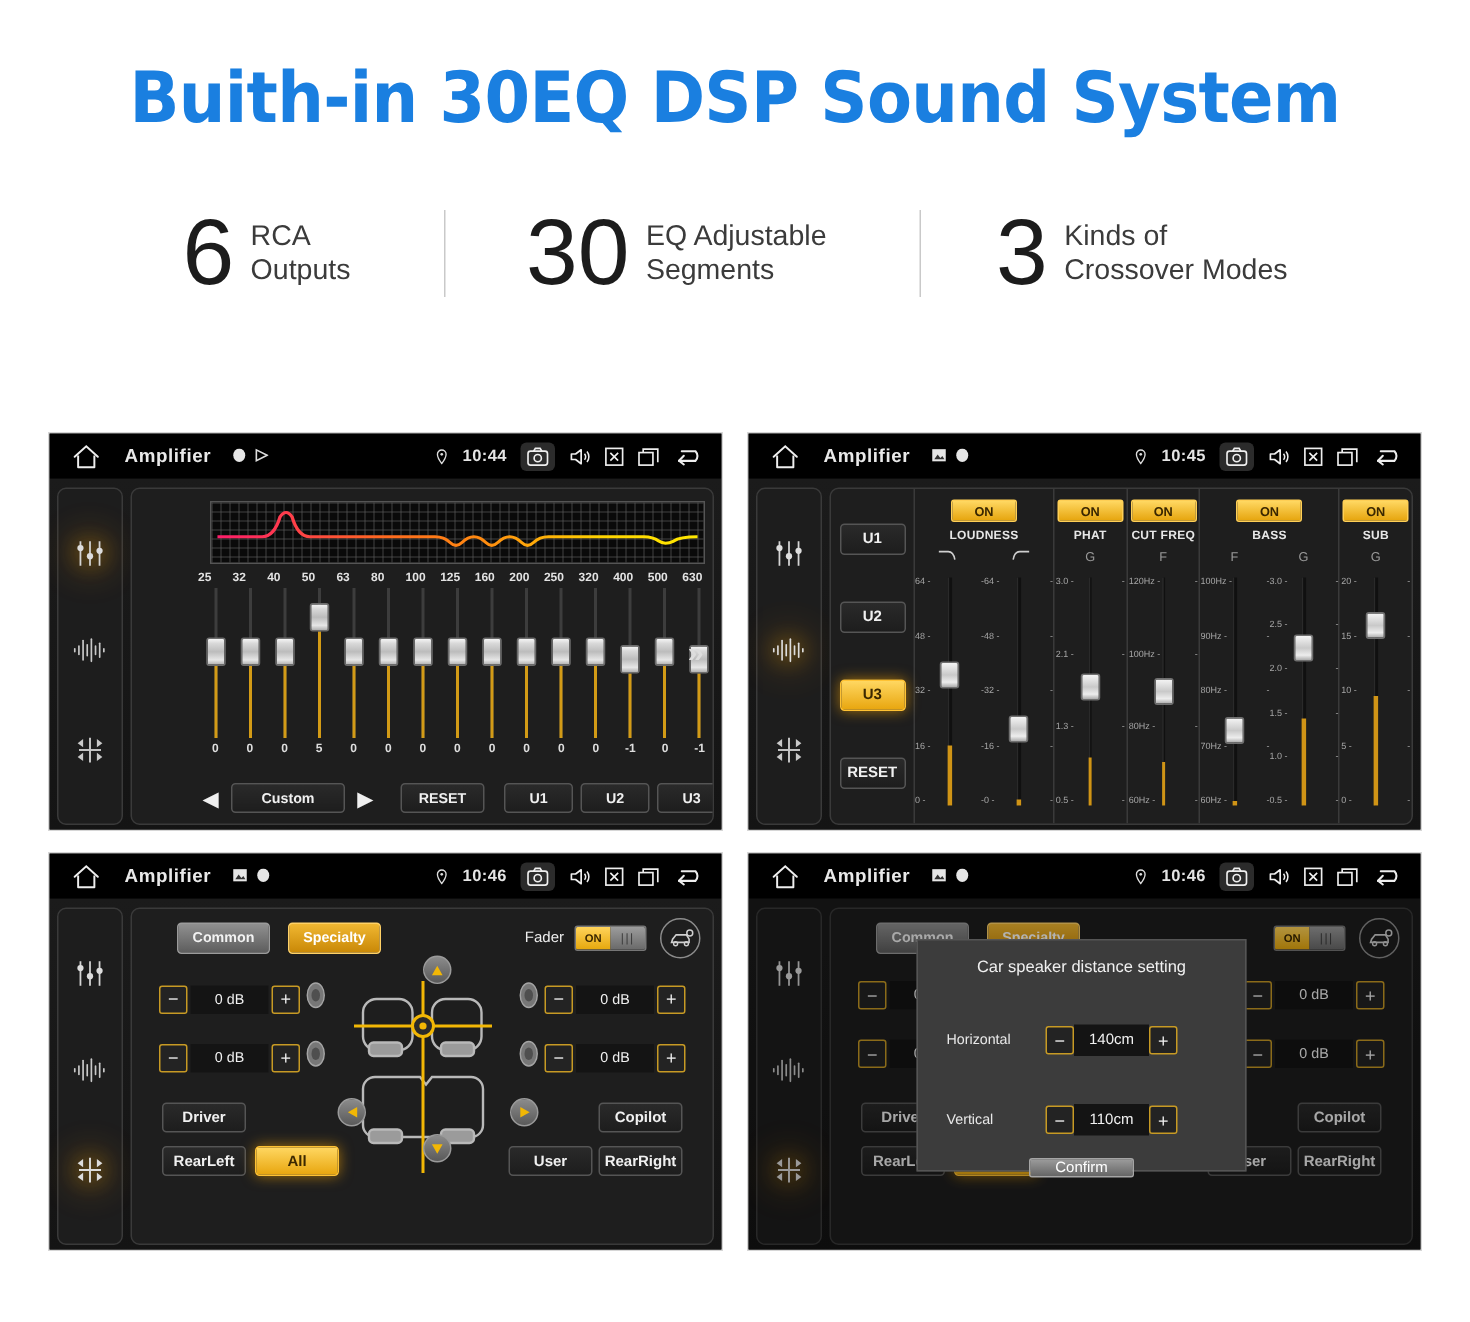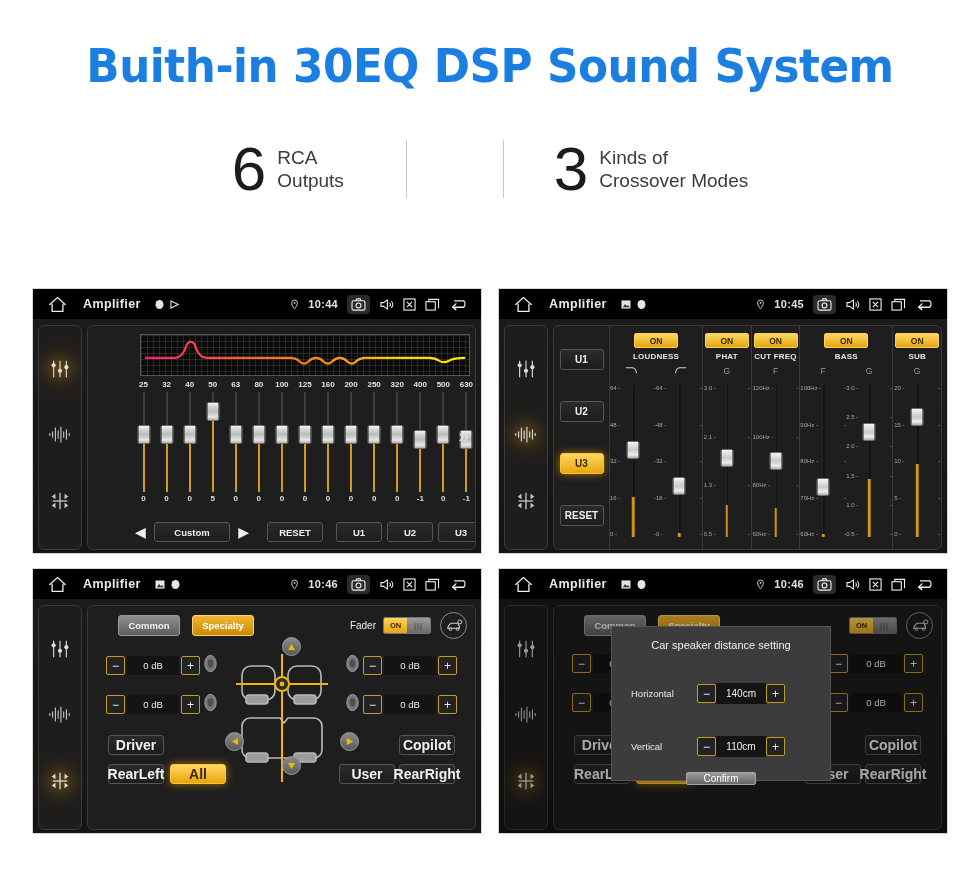--- a/index.html
+++ b/index.html
@@ -131,21 +131,21 @@
       repeating-linear-gradient(to right, rgba(90,90,90,.35) 0 1px, transparent 1px 6px),
       repeating-linear-gradient(to bottom, rgba(90,90,90,.35) 0 1px, transparent 1px 6px),
       #0a0a0a;
     border: 1px solid #555;
   }
   .eq-freqs {
     position: absolute; left: 44px; top: 54px;
     width: 346px; display: flex;
   }
   .eq-freqs span {
-    flex: 1; text-align: center; color: #e3e3e3;
+    flex: 1; text-align: left; color: #e3e3e3;
     font-size: 8px; font-weight: bold;
   }
   .eq-sliders {
     position: absolute; left: 44px; top: 66px;
     width: 346px; height: 100px; display: flex;
   }
   .eq-col { flex: 1; position: relative; }
   .eq-track {
     position: absolute; left: 50%; top: 0; width: 2px; height: 100px;
     transform: translateX(-50%);
@@ -308,21 +308,21 @@
   }
   .spk { opacity: .8; }
   .seatbox { position: absolute; left: 50%; transform: translateX(-50%); top: 8px; }
   .navarrow {
     position: absolute; width: 19px; height: 19px; border-radius: 50%;
     background: linear-gradient(to bottom,#8b8b8b,#5a5a5a);
     border: 1px solid #9a9a9a;
     display: flex; align-items: center; justify-content: center;
   }
   .side-btn {
-    position: absolute; width: 56px; height: 20px; font-size: 14px;
+    position: absolute; width: 56px; height: 20px; font-size: 10px;
   }
 
   
   .dlgmask {
     position: absolute; inset: 30px 0 0 0;
     background: rgba(0,0,0,.30);
   }
   .dialog {
     position: absolute; left: 112px; top: 57px;
     width: 220px; height: 155px;
@@ -359,20 +359,27 @@
   <div class="stat">
     <div class="stat-num">6</div>
     <div class="stat-txt">
       <div>RCA</div>
       <div>Outputs</div>
     </div>
   </div>
   <div class="sp1"></div>
   <div class="stat-div"></div>
   <div class="sp2"></div>
+  <div class="stat">
+    <div class="stat-num">30</div>
+    <div class="stat-txt">
+      <div>EQ Adjustable</div>
+      <div>Segments</div>
+    </div>
+  </div>
   <div class="sp3"></div>
   <div class="stat-div"></div>
   <div class="sp4"></div>
   <div class="stat">
     <div class="stat-num">3</div>
     <div class="stat-txt">
       <div>Kinds of</div>
       <div>Crossover Modes</div>
     </div>
   </div>

